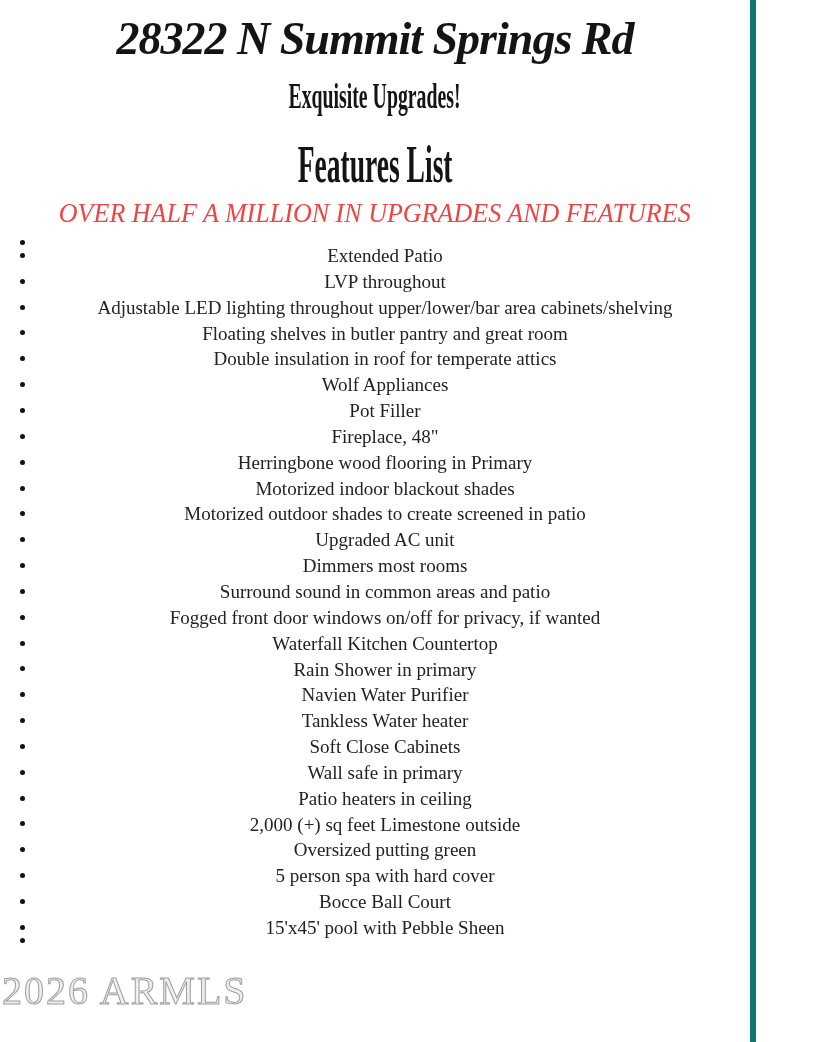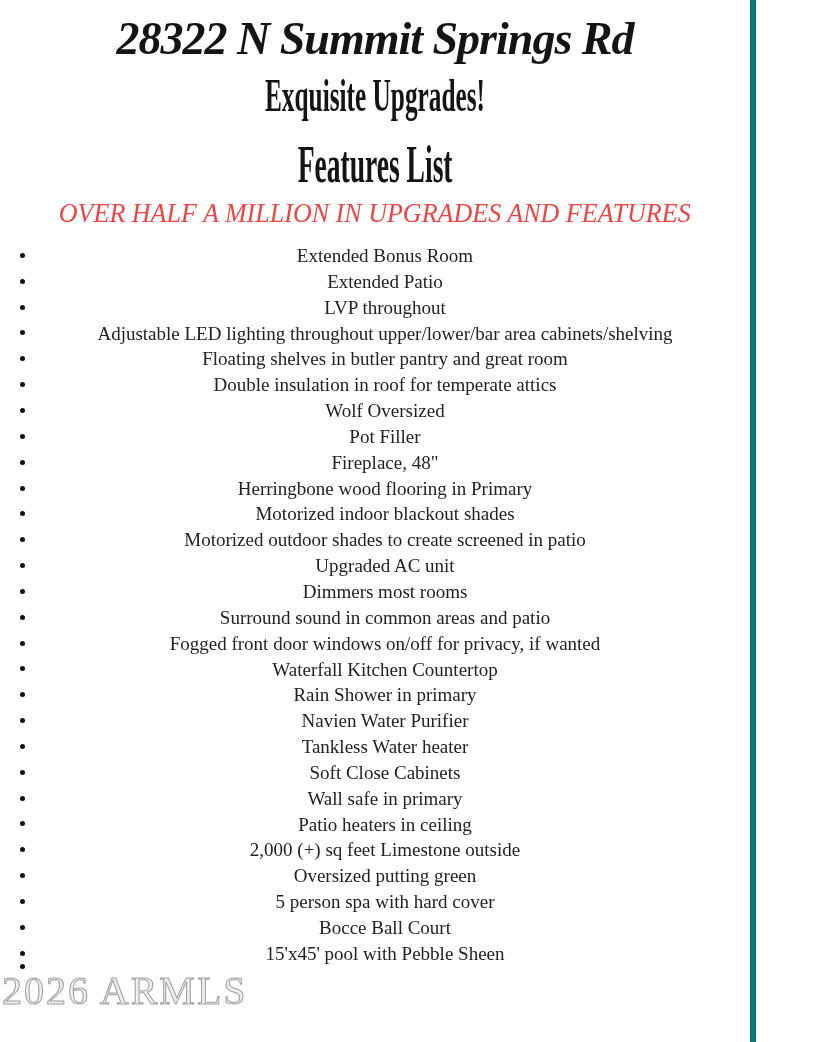--- a/index.html
+++ b/index.html
@@ -25,21 +25,21 @@
     margin: 10px 0 0 0;
     font-size: 46px;
     line-height: 58px;
     font-weight: bold;
     font-style: italic;
     letter-spacing: -1px;
     color: #141414;
   }
   .subtitle {
     margin: 6px 0 0 0;
-    font-size: 46px;
+    font-size: 36px;
     line-height: 44px;
     font-weight: bold;
     color: #141414;
   }
   .subtitle .condense {
     display: inline-block;
     transform: scaleX(0.55);
     transform-origin: center;
     white-space: nowrap;
   }
@@ -118,27 +118,27 @@
     <h1 class="title">28322 N Summit Springs Rd</h1>
 
     <h2 class="subtitle"><span class="condense">Exquisite Upgrades!</span></h2>
 
     <h2 class="section-heading"><span class="condense">Features List</span></h2>
 
     <h3 class="tagline"><span class="condense">OVER HALF A MILLION IN UPGRADES AND FEATURES</span></h3>
   </div>
 
   <ul class="features" id="features-list">
-      <li><span class="bullet"></span><span>Extended Bonus Room</span></li>
+      <li><span class="bullet"></span></li>
       <li><span class="bullet"></span><span>Extended Patio</span></li>
       <li><span class="bullet"></span><span>LVP throughout</span></li>
       <li><span class="bullet"></span><span>Adjustable LED lighting throughout upper/lower/bar area cabinets/shelving</span></li>
       <li><span class="bullet"></span><span>Floating shelves in butler pantry and great room</span></li>
       <li><span class="bullet"></span><span>Double insulation in roof for temperate attics</span></li>
-      <li><span class="bullet"></span><span>Wolf Oversized</span></li>
+      <li><span class="bullet"></span><span>Wolf Appliances</span></li>
       <li><span class="bullet"></span><span>Pot Filler</span></li>
       <li><span class="bullet"></span><span>Fireplace, 48"</span></li>
       <li><span class="bullet"></span><span>Herringbone wood flooring in Primary</span></li>
       <li><span class="bullet"></span><span>Motorized indoor blackout shades</span></li>
       <li><span class="bullet"></span><span>Motorized outdoor shades to create screened in patio</span></li>
       <li><span class="bullet"></span><span>Upgraded AC unit</span></li>
       <li><span class="bullet"></span><span>Dimmers most rooms</span></li>
       <li><span class="bullet"></span><span>Surround sound in common areas and patio</span></li>
       <li><span class="bullet"></span><span>Fogged front door windows on/off for privacy, if wanted</span></li>
       <li><span class="bullet"></span><span>Waterfall Kitchen Countertop</span></li>

